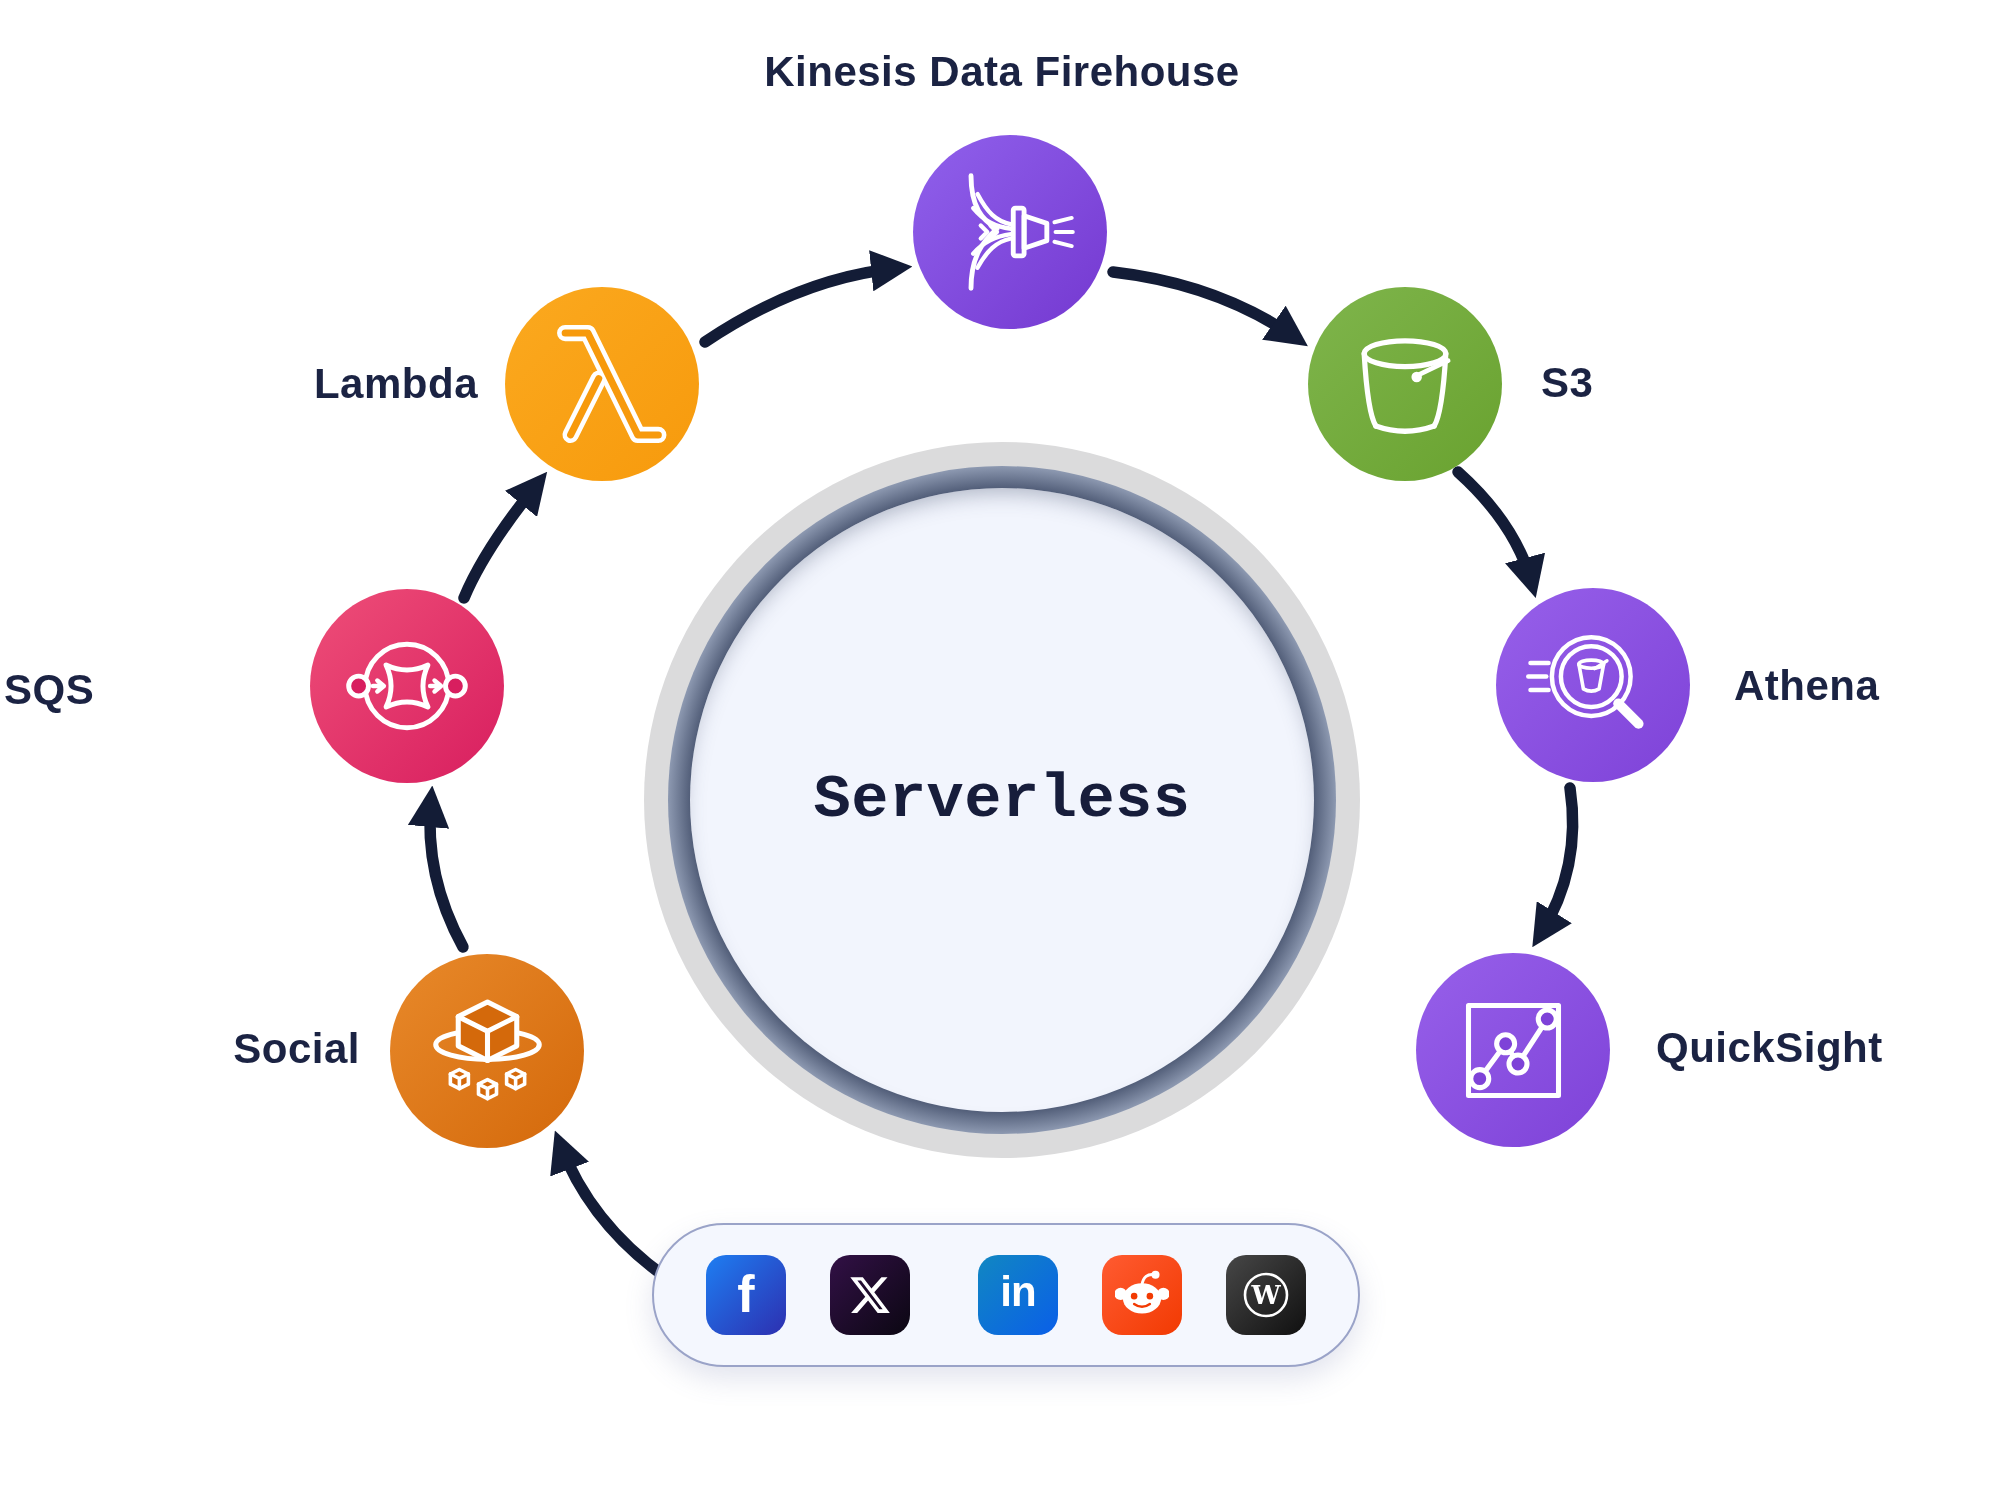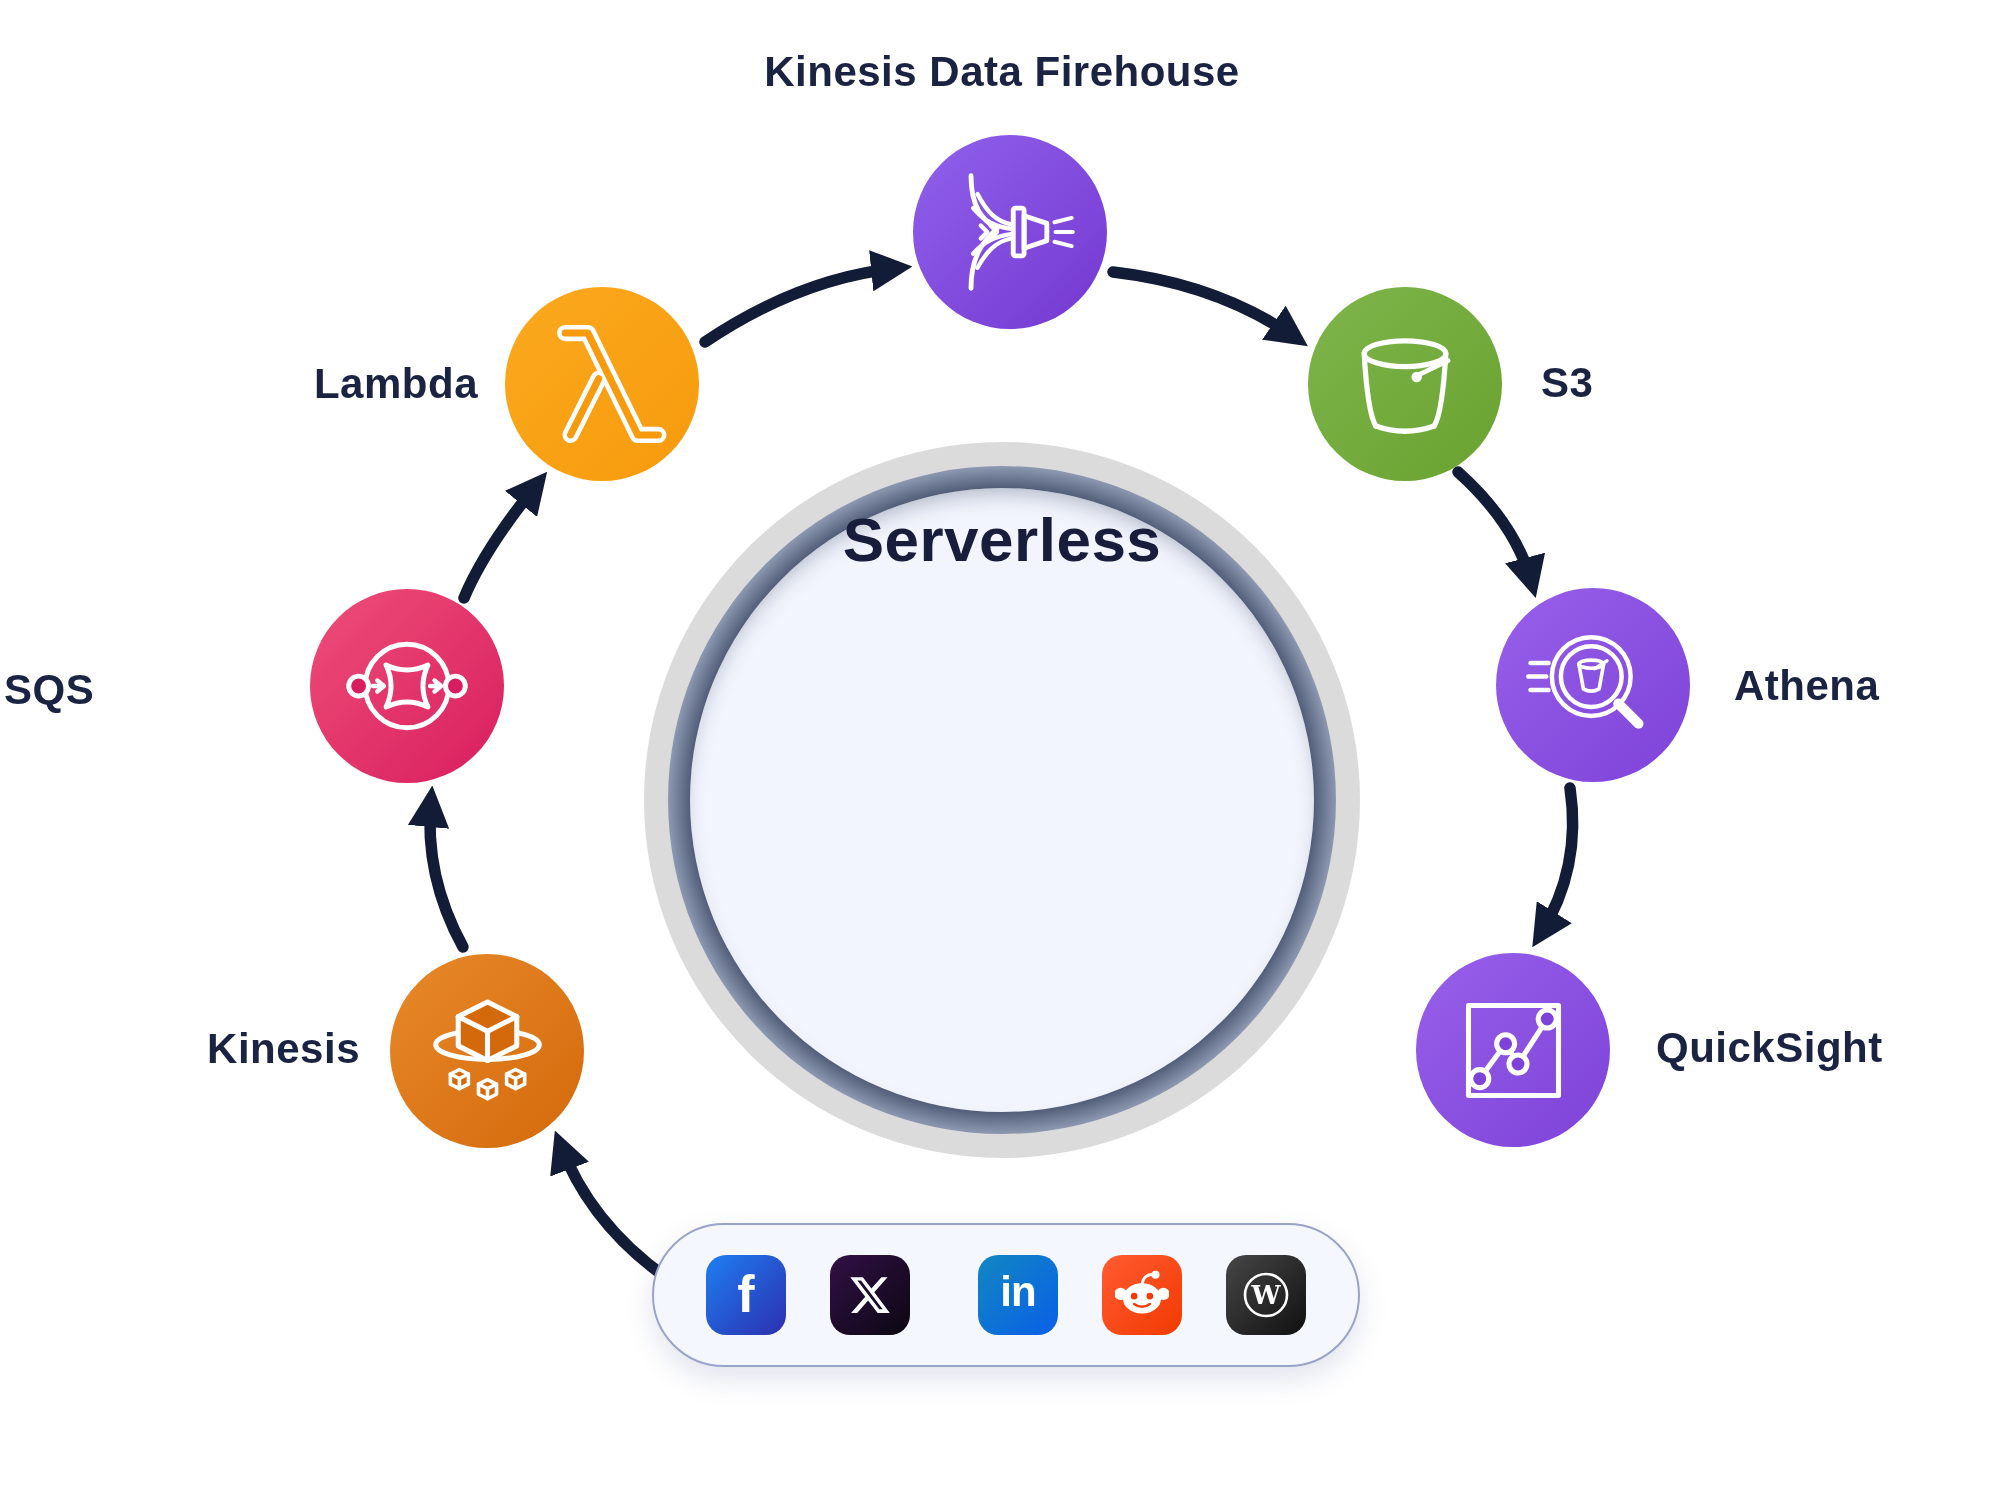--- a/index.html
+++ b/index.html
@@ -30,21 +30,21 @@
     background:#DBDBDC;
   }
   .center-mid{
     position:absolute;inset:24px;border-radius:50%;
     background:radial-gradient(circle closest-side,#4A5671 92.5%,#8D99B1 100%);
   }
   .center-inner{
     position:absolute;inset:22px;border-radius:50%;
     background:var(--center-fill);
     box-shadow:inset 0 12px 22px -8px rgba(62,74,106,.4);
-    display:flex;flex-direction:column;align-items:center;
+    display:flex;flex-direction:column;align-items:center;justify-content:center;font-family:Liberation Mono, monospace;
   }
   .title-line{
     font-size:62px;font-weight:700;color:var(--title);
     line-height:104px;letter-spacing:.5px;text-align:center;
   }
 
   
   .node{
     position:absolute;width:194px;height:194px;border-radius:50%;
     display:flex;align-items:center;justify-content:center;
@@ -209,21 +209,21 @@
       <circle cx="4" cy="12" r="8" fill="currentColor" stroke="#fff" stroke-width="4.5"></circle>
       <circle cx="30" cy="-28" r="8" fill="currentColor" stroke="#fff" stroke-width="4.5"></circle>
     </svg>
   </div>
 
   <div class="label label-lambda">Lambda</div>
   <div class="label label-kinesis">Kinesis Data Firehouse</div>
   <div class="label label-s3">S3</div>
   <div class="label label-sqs">SQS</div>
   <div class="label label-athena">Athena</div>
-  <div class="label label-fargate">Kinesis</div>
+  <div class="label label-fargate">Social</div>
   <div class="label label-quicksight">QuickSight</div>
 
   <div class="pill">
     <div class="tile" style="background: linear-gradient(135deg, rgb(30, 126, 242), rgb(45, 47, 176)); color: rgb(45, 47, 176);">
       <span class="glyph-f">f</span>
     </div>
     <div class="tile" style="background: linear-gradient(135deg, rgb(50, 16, 70), rgb(11, 7, 18)); color: rgb(11, 7, 18);">
       <svg width="44" height="44" viewBox="0 0 24 24">
         <path fill="#fff" d="M18.244 2.25h3.308l-7.227 8.26 8.502 11.24H16.17l-5.214-6.817L4.99 21.75H1.68l7.73-8.835L1.254 2.25H8.08l4.713 6.231 5.451-6.231zm-1.161 17.52h1.833L7.084 4.126H5.117l11.966 15.644z"></path>
       </svg>

